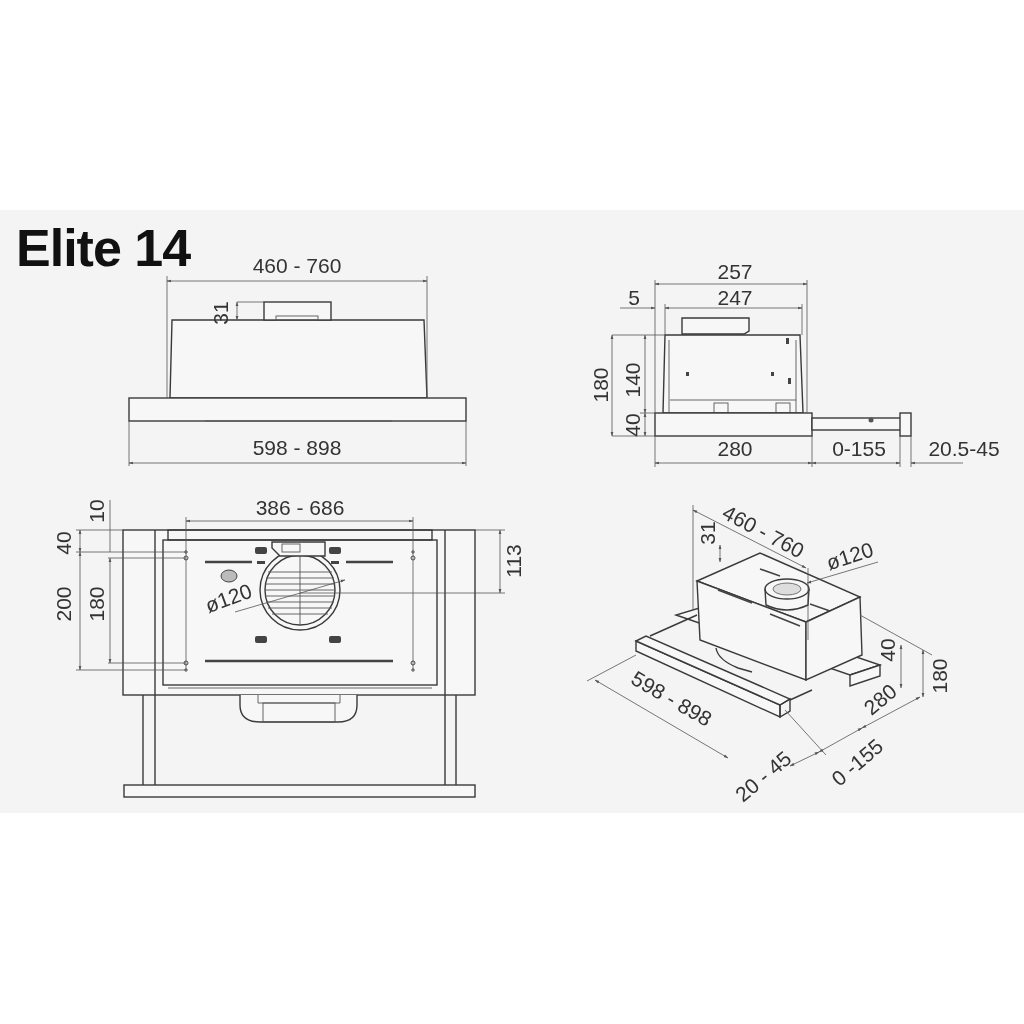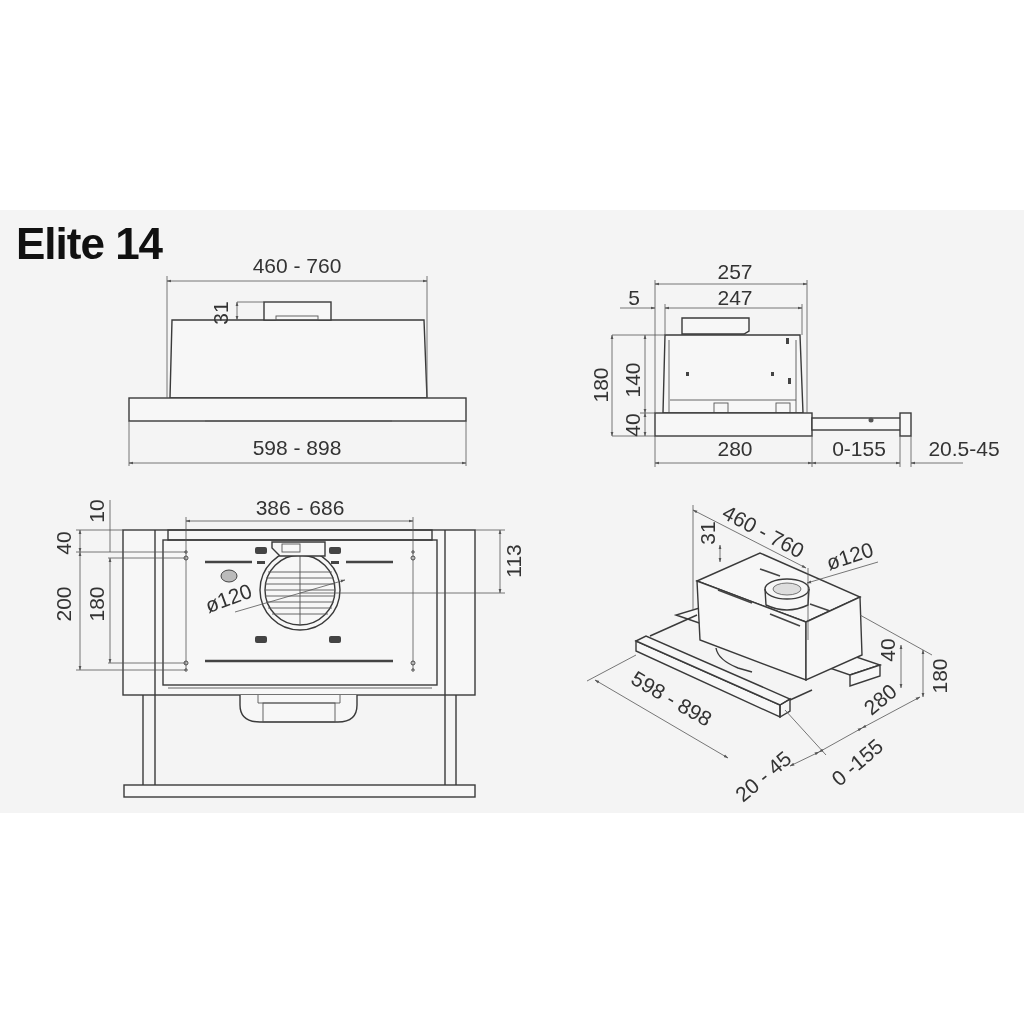--- a/index.html
+++ b/index.html
@@ -1,18 +1,18 @@
 <!DOCTYPE html>
 <html><head>
 <meta charset="utf-8">
 <style>
   html, body { margin: 0; padding: 0; background: #ffffff; }
   body { width: 1024px; height: 1024px; position: relative; overflow: hidden; font-family: "Liberation Sans", sans-serif; }
   .panel { position: absolute; left: 0; top: 210px; width: 1024px; height: 603px; background: #f4f4f4; }
-  .title { position: absolute; left: 16px; top: 222px; font-family: "Liberation Sans", sans-serif; font-weight: bold; font-size: 44px; color: #111; letter-spacing: -1px; line-height: 1; }
+  .title { position: absolute; left: 16px; top: 222px; font-family: "Liberation Sans", sans-serif; font-weight: bold; font-size: 52px; color: #111; letter-spacing: -1px; line-height: 1; }
   svg { position: absolute; left: 0; top: 0; }
   .ln { stroke: #3a3a3a; stroke-width: 1.4; fill: none; }
   .lnf { stroke: #3a3a3a; stroke-width: 1.4; fill: #f7f7f7; }
   .thin { stroke: #555; stroke-width: 0.9; fill: none; }
   .dim { stroke: #555; stroke-width: 0.8; fill: none; }
   .txt { font-family: "Liberation Sans", sans-serif; font-size: 21px; fill: #333; }
   .dark { fill: #444; stroke: none; }
 </style>
 </head>
 <body>

